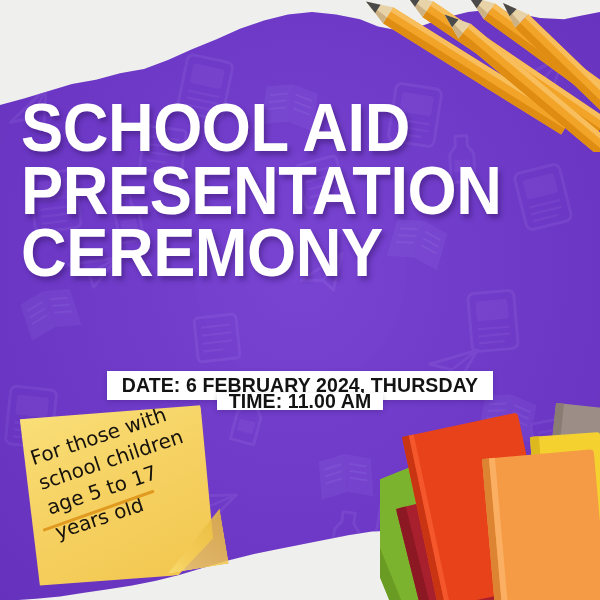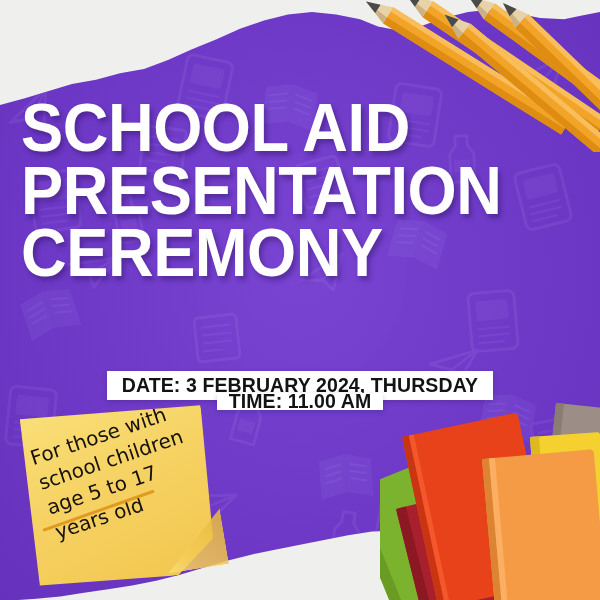--- a/index.html
+++ b/index.html
@@ -324,21 +324,21 @@
     </g>
   </svg>
 
   <div class="headline">
     <span class="line">SCHOOL AID</span>
     <span class="line">PRESENTATION</span>
     <span class="line">CEREMONY</span>
   </div>
 
   <div class="banner" id="date-banner">
-    <span>DATE: 3 FEBRUARY 2024, THURSDAY</span>
+    <span>DATE: 6 FEBRUARY 2024, THURSDAY</span>
   </div>
 
   <div class="banner" id="time-banner">
     <span>TIME:  11.00 AM</span>
   </div>
 
   <div id="sticky-note">
     <div class="note-paper"></div>
     <div class="note-curl"></div>
     <div class="note-text">

